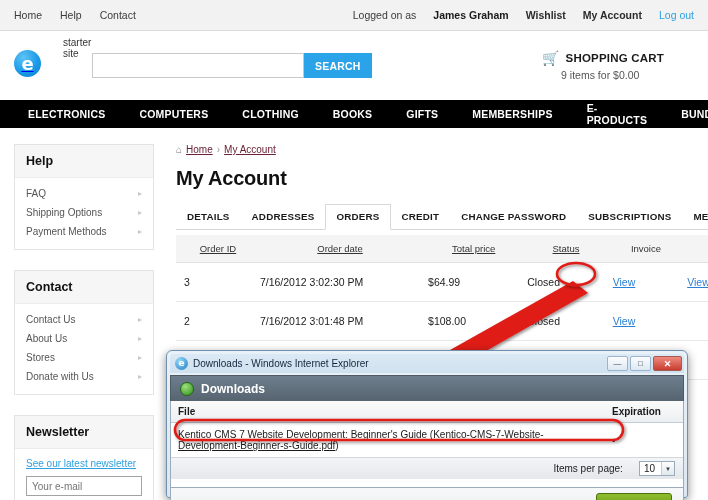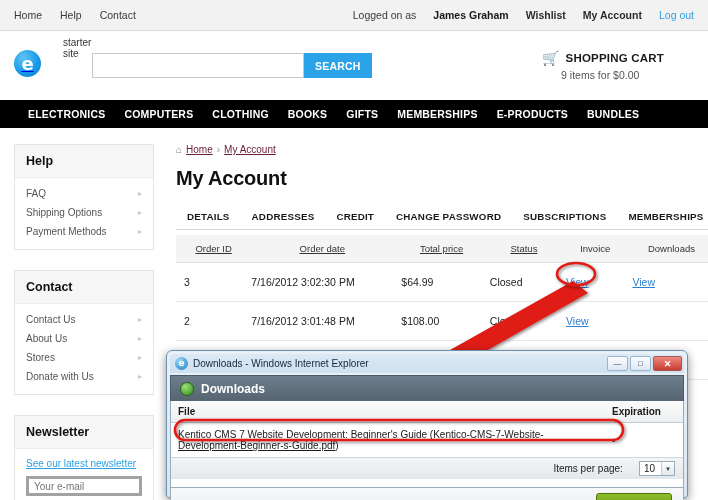--- a/index.html
+++ b/index.html
@@ -56,21 +56,21 @@
   }
   #cart{ margin-left:auto; text-align:left; padding-right:30px; }
   #cart-top{ display:flex; align-items:center; gap:6px; }
   .cart-icon{ font-size:14px; line-height:1; }
   #cart-title{ font-size:11.5px; font-weight:bold; color:#1a1a1a; letter-spacing:.2px; }
   #cart-sub{ font-size:10.5px; color:#555; margin-top:4px; padding-left:19px; }
 
   
   #mainnav{
     height:28px; background:#000; display:flex; align-items:center;
-    padding:0 0 0 28px; gap:19px;
+    padding:0 0 0 28px; gap:34px;
   }
   #mainnav a{
     color:#fff; font-size:10.5px; font-weight:bold; text-decoration:none;
     letter-spacing:.2px;
   }
 
   
   #content{ display:flex; padding:16px 14px 0 14px; }
 
   
@@ -83,21 +83,21 @@
   .panel-body{ padding:6px 0 8px 0; }
   .side-link{
     display:flex; align-items:center; padding:4px 11px; font-size:10px;
     color:#555; text-decoration:none;
   }
   .side-link .lbl{ flex:1; }
   .side-link .chev{ color:#c8c8c8; font-size:8px; }
   .nl-body{ padding:9px 11px 12px 11px; }
   .nl-link{ font-size:10px; color:#2fa0e0; text-decoration:underline; display:block; }
   #nl-email{
-    width:100%; height:20px; margin-top:7px; border:3px solid #a3a3a3;
+    width:100%; height:20px; margin-top:7px; border:1px solid #a3a3a3;
     font-size:10px; padding:0 5px; color:#9b9b9b; outline:none;
   }
 
   
   #main{ flex:1; padding-left:22px; }
   #breadcrumb{ font-size:10px; display:flex; align-items:center; gap:4px; color:#888; }
   #breadcrumb .home-icon{ color:#777; font-size:10px; }
   #breadcrumb a{ color:#6b2237; text-decoration:underline; }
   #breadcrumb .sep{ color:#999; }
   #page-title{
@@ -334,20 +334,21 @@
       <a href="#">Home</a>
       <span class="sep">›</span>
       <a href="#">My Account</a>
     </div>
 
     <div id="page-title">My Account</div>
 
     <div id="tabs">
       <a href="#" class="tab">DETAILS</a>
       <a href="#" class="tab">ADDRESSES</a>
+      <a href="#" class="tab active">ORDERS</a>
       <a href="#" class="tab">CREDIT</a>
       <a href="#" class="tab">CHANGE PASSWORD</a>
       <a href="#" class="tab">SUBSCRIPTIONS</a>
       <a href="#" class="tab">MEMBERSHIPS</a>
     </div>
 
     <table id="orders">
       <thead>
         <tr>
           <th class="c-id"><span>Order ID</span></th>

